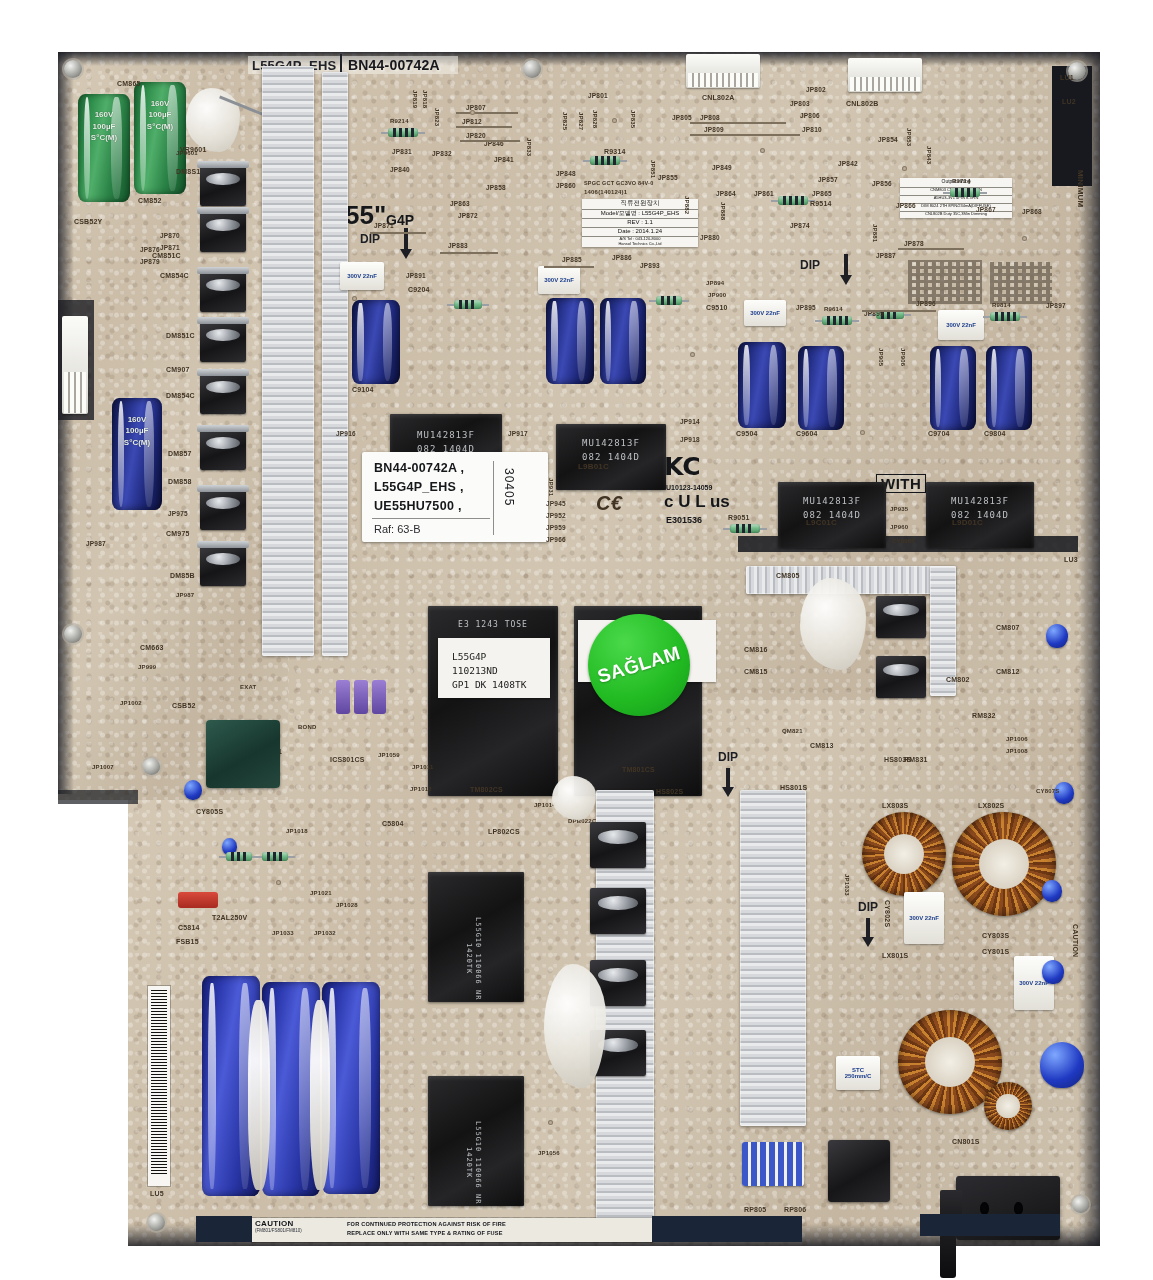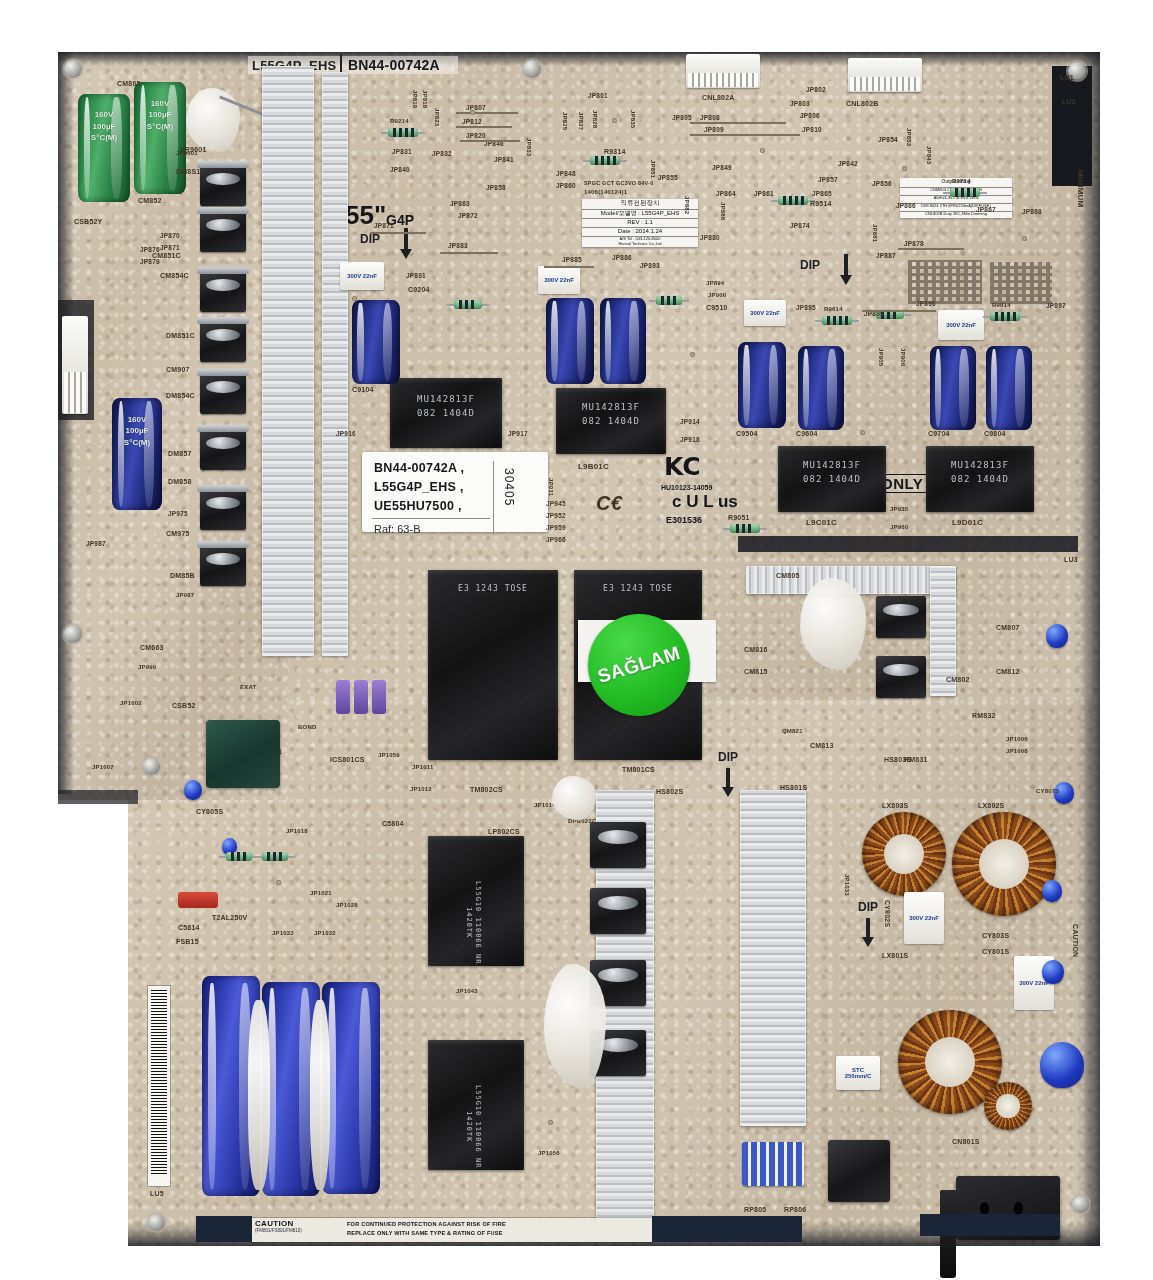--- a/index.html
+++ b/index.html
@@ -28,21 +28,21 @@
   .ecap{position:absolute;border-radius:7px/9px;}
   .ecap .body{position:absolute;inset:0;border-radius:7px/9px;}
   .ecap .gloss{position:absolute;left:11%;top:3%;width:13%;height:94%;border-radius:40%;background:linear-gradient(180deg,rgba(255,255,255,.85),rgba(255,255,255,.25));}
   .ecap .stripe{position:absolute;right:16%;top:3%;width:20%;height:94%;border-radius:40%;background:linear-gradient(180deg,rgba(255,255,255,.55),rgba(255,255,255,.12));}
   .ecap .txt{position:absolute;left:0;right:0;top:14%;color:#e9f2e9;font-size:8px;font-weight:700;text-align:center;line-height:1.45;text-shadow:0 0 1px rgba(0,0,0,.6);}
   .ecap.green .body{background:linear-gradient(100deg,#1d6b37 0%,#2f8f4c 22%,#4fae69 42%,#2a8246 68%,#14562a 100%);box-shadow:inset 0 0 7px rgba(0,0,0,.45);}
   .ecap.blue  .body{background:linear-gradient(100deg,#1a2382 0%,#2b38ad 20%,#4b5ad6 40%,#2a37a8 70%,#131a66 100%);box-shadow:inset 0 0 9px rgba(0,0,0,.5);}
   .ecap.navy  .body{background:linear-gradient(100deg,#11194f 0%,#232f86 25%,#3b49b4 45%,#1d2778 72%,#0d1240 100%);box-shadow:inset 0 0 8px rgba(0,0,0,.55);}
 
   
-  .xfmr{position:absolute;background:linear-gradient(150deg,#2a2a2c 0%,#131314 42%,#252527 70%,#0d0d0e 100%);border-radius:1px;box-shadow:inset 0 2px 4px rgba(255,255,255,.10),0 1px 3px rgba(0,0,0,.5);}
+  .xfmr{position:absolute;background:linear-gradient(150deg,#2a2a2c 0%,#131314 42%,#252527 70%,#0d0d0e 100%);border-radius:1px;box-shadow:inset 0 2px 4px rgba(255,255,255,.10),0 1px 3px rgba(0,0,0,.5);margin-top:36px;}
   .xfmr .mark{position:absolute;left:0;right:0;color:#cfd3d6;font-family:"DejaVu Sans Mono",monospace;font-size:9px;text-align:center;line-height:1.25;letter-spacing:1px;opacity:.9;}
   .lbl{position:absolute;background:#f4f3ef;color:#1b1b1b;box-shadow:0 1px 2px rgba(0,0,0,.35);}
 
   
   .res{position:absolute;height:9px;border-radius:3px;background:linear-gradient(180deg,#bfe4c8,#76bd8c 45%,#49945f);box-shadow:inset 0 0 2px rgba(0,0,0,.35);}
   .res i{position:absolute;top:0;bottom:0;width:2.5px;background:#20242c;}
   .res::before,.res::after{content:"";position:absolute;top:3.5px;width:7px;height:2px;background:#9aa0a6;}
   .res::before{left:-7px;} .res::after{right:-7px;}
 
   
@@ -286,25 +286,25 @@
   </div>
 
   <div style="position:absolute;left:908px;top:260px;width:74px;height:44px;
        background:repeating-linear-gradient(90deg,#6d6253 0 4px,rgba(0,0,0,0) 4px 8px),repeating-linear-gradient(0deg,#6d6253 0 3px,rgba(0,0,0,0) 3px 7px);opacity:.75;"></div>
   <div style="position:absolute;left:990px;top:262px;width:62px;height:42px;
        background:repeating-linear-gradient(90deg,#6d6253 0 4px,rgba(0,0,0,0) 4px 8px),repeating-linear-gradient(0deg,#6d6253 0 3px,rgba(0,0,0,0) 3px 7px);opacity:.75;"></div>
   <div class="silk" style="left:1076px;top:170px;font-size:8px;writing-mode:vertical-rl;">MINIMUM</div>
 
   <div class="kc" style="left:664px;top:452px;">KC</div>
   <div class="kcsub" style="left:661px;top:484px;">HU10123-14059</div>
-  <div class="ul" style="left:664px;top:492px;font-size:17px;margin-left:8px;">c U L us</div>
+  <div class="ul" style="left:664px;top:492px;font-size:17px;">c U L us</div>
   <div class="kcsub" style="left:666px;top:515px;font-size:9px;">E301536</div>
   <div class="silk" style="left:596px;top:492px;font-size:20px;font-style:italic;">C€</div>
 
-  <div class="cold" style="left:876px;top:474px;">ONLY</div>
+  <div class="cold" style="left:876px;top:474px;">WITH</div>
 
   <div class="xfmr" style="left:390px;top:378px;width:112px;height:70px;">
     <div class="mark" style="top:16px;">MU142813F</div>
     <div class="mark" style="top:30px;">082  1404D</div>
   </div>
   <div class="xfmr" style="left:556px;top:388px;width:110px;height:66px;">
     <div class="mark" style="top:14px;">MU142813F</div>
     <div class="mark" style="top:28px;">082  1404D</div>
   </div>
   <div class="xfmr" style="left:778px;top:446px;width:108px;height:66px;">
@@ -365,35 +365,40 @@
   <div class="silk" style="left:352px;top:386px;font-size:7px;">C9104</div>
   <div class="silk" style="left:736px;top:430px;font-size:7px;">C9504</div>
   <div class="silk" style="left:796px;top:430px;font-size:7px;">C9604</div>
   <div class="silk" style="left:928px;top:430px;font-size:7px;">C9704</div>
   <div class="silk" style="left:984px;top:430px;font-size:7px;">C9804</div>
   <div class="silk" style="left:408px;top:286px;font-size:7px;">C9204</div>
   <div class="silk" style="left:706px;top:304px;font-size:7px;">C9510</div>
   <div class="silk" style="left:708px;top:292px;font-size:6px;">JP900</div>
   <div class="silk" style="left:706px;top:280px;font-size:6px;">JP894</div>
 
-  <div class="mainlabel" style="left:362px;top:452px;width:186px;height:80px;">
+  <div class="mainlabel" style="left:362px;top:452px;width:186px;height:90px;">
     <div class="l" style="left:12px;top:9px;">BN44-00742A ,</div>
     <div class="l" style="left:12px;top:28px;">L55G4P_EHS ,</div>
     <div class="l" style="left:12px;top:47px;">UE55HU7500 ,</div>
     <div class="div" style="left:10px;top:66px;width:118px;height:1px;"></div>
     <div class="div" style="left:131px;top:9px;width:1px;height:74px;"></div>
     <div class="raf" style="left:12px;top:71px;">Raf: 63-B</div>
     <div class="vnum" style="left:140px;top:16px;">30405</div>
   </div>
 
   <div class="xfmr" style="left:428px;top:570px;width:130px;height:190px;">
     <div class="mark" style="top:14px;font-size:8px;">E3 1243 TOSE</div>
   </div>
   <div class="xfmr" style="left:574px;top:570px;width:128px;height:190px;">
     <div class="mark" style="top:14px;font-size:8px;">E3 1243 TOSE</div>
+  </div>
+  <div class="lbl" style="left:438px;top:638px;width:112px;height:60px;">
+    <div style="position:absolute;left:14px;top:13px;font-size:9.5px;font-family:'DejaVu Sans Mono',monospace;">L55G4P</div>
+    <div style="position:absolute;left:14px;top:27px;font-size:9.5px;font-family:'DejaVu Sans Mono',monospace;">110213ND</div>
+    <div style="position:absolute;left:14px;top:41px;font-size:9.5px;font-family:'DejaVu Sans Mono',monospace;">GP1  DK 1408TK</div>
   </div>
   <div class="lbl" style="left:578px;top:620px;width:138px;height:62px;"></div>
   <div class="saglam" style="left:588px;top:614px;width:102px;height:102px;">
     <span>SAĞLAM</span>
   </div>
   <div class="silk" style="left:622px;top:766px;font-size:7px;">TM801CS</div>
   <div class="silk" style="left:470px;top:786px;font-size:7px;">TM802CS</div>
 
   <div class="hsink" style="left:746px;top:566px;width:210px;height:28px;"></div>
   <div class="hsink v" style="left:930px;top:566px;width:26px;height:130px;"></div>

